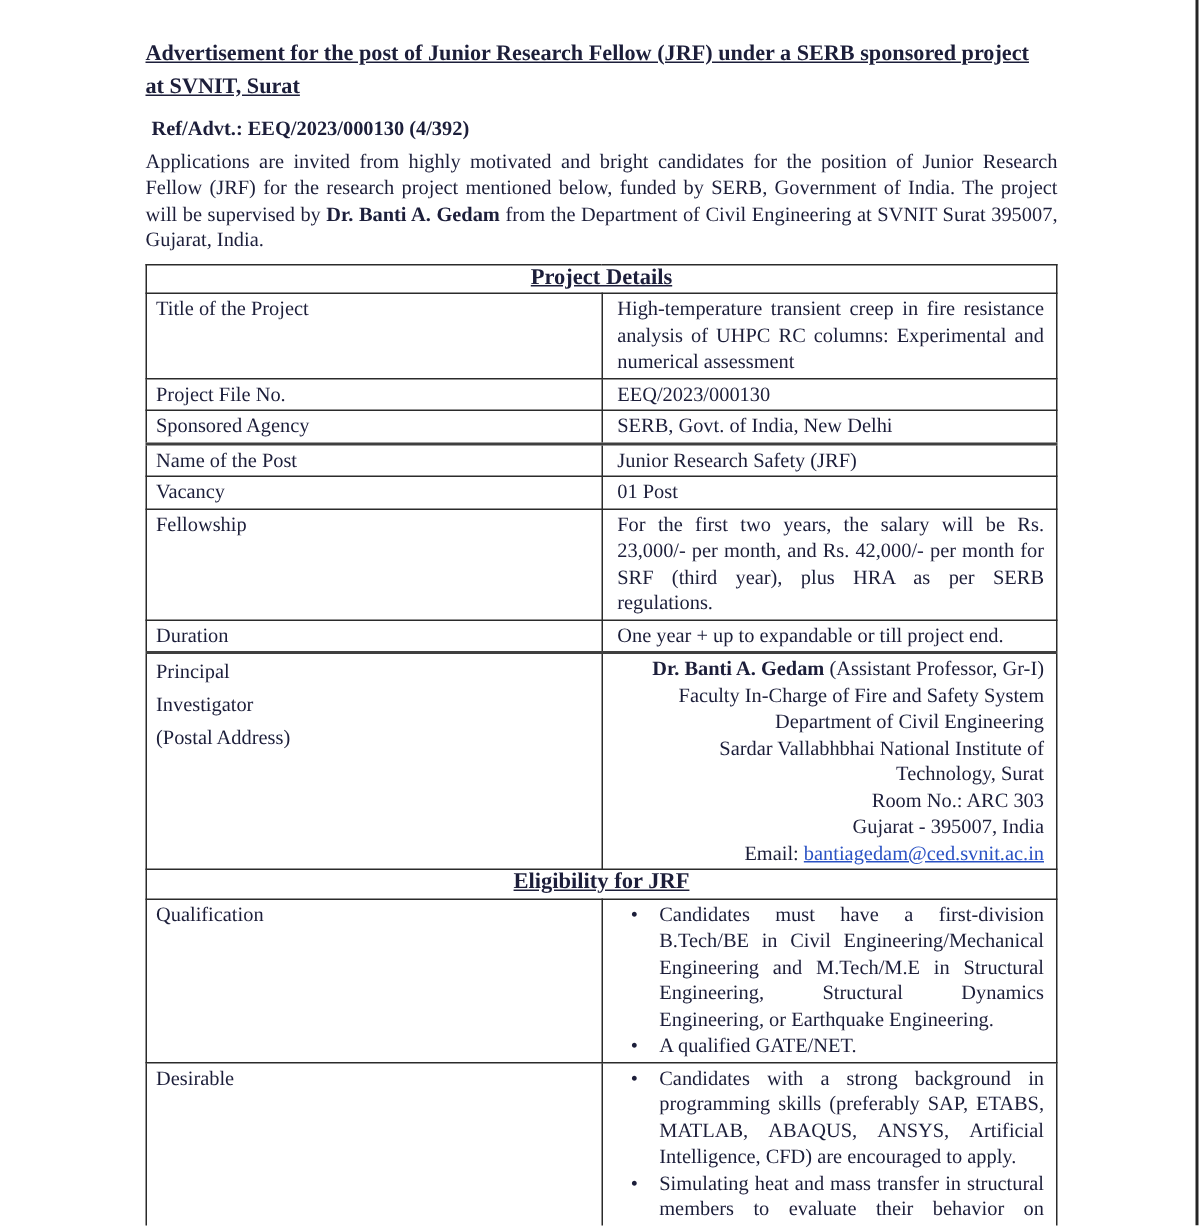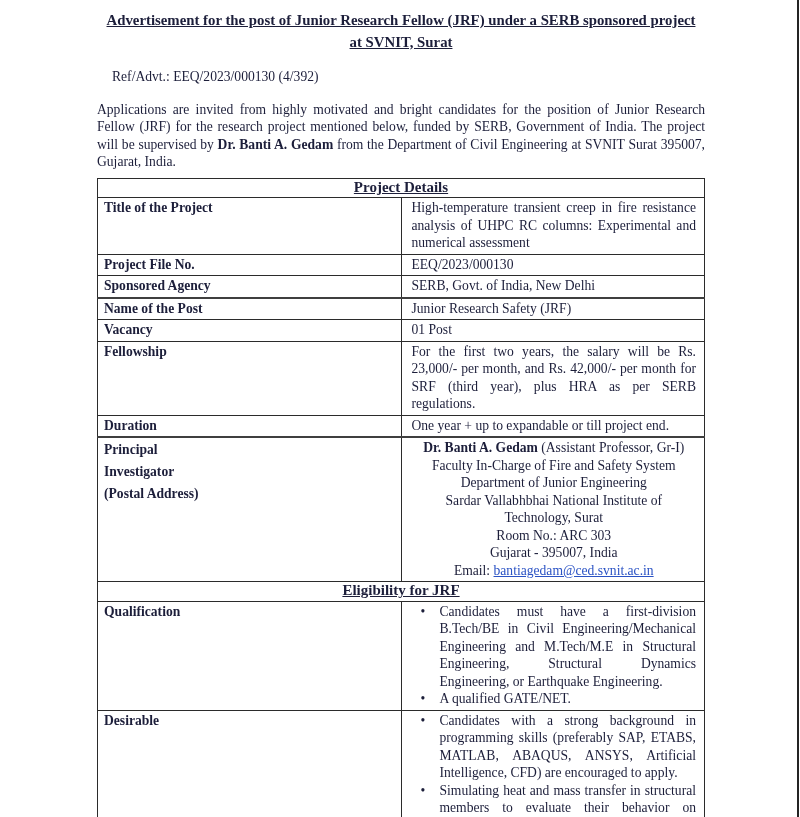--- a/index.html
+++ b/index.html
@@ -5,36 +5,36 @@
   :root { --link:#2a52c4; --text:#1c1e3a; --border:#2b2b2b; }
   * { box-sizing:border-box; }
   html,body { margin:0; padding:0; }
   body {
     width:800px; height:817px; overflow:hidden; position:relative;
     background:#ffffff; color:var(--text);
     font-family:"Liberation Serif", serif;
     font-size:13.6px; line-height:17.5px;
   }
   .page { padding:10px 95px 0 97px; }
-  .title { text-align:center; font-weight:bold; font-size:14.8px; line-height:21.5px; margin:0 0 8px 0; }
+  .title { text-align:left; font-weight:bold; font-size:14.8px; line-height:21.5px; margin:16px 0 8px 0; }
   .title .u { text-decoration:underline; }
-  .ref { font-weight:normal; margin:15px; }
+  .ref { font-weight:bold; margin:4px; }
   .intro { margin:0 0 7px 0; text-align:justify; }
   .b { font-weight:bold; }
   a.email-link { color:var(--link); text-decoration:underline; cursor:pointer; }
 
   table.doc-table { width:100%; border-collapse:collapse; border:1.6px solid #1c1c1c; table-layout:fixed; }
   td { border:1px solid var(--border); vertical-align:top; padding:1px 5px 2px 5px; }
-  td.label { width:125px; font-weight:bold; padding-left:6px; padding-right:2px; }
+  td.label { width:125px; font-weight:normal; padding-left:6px; padding-right:2px; }
   td.label .label-line { line-height:22px; }
   td.value { text-align:justify; padding-left:10px; padding-right:8px; }
   tr.section-row td { text-align:center; font-weight:bold; padding:0 0 1px 0; font-size:15px; }
   tr.section-row .u { text-decoration:underline; }
   tr.thick td { border-bottom:2.5px solid #3f3f3f; }
-  .line { text-align:center; }
+  .line { text-align:right; }
   .bullet { display:flex; padding-left:9px; }
   .bullet .dot { flex:0 0 19px; width:19px; }
   .bullet .bt { flex:1; text-align:justify; }
   .right-edge-line { position:absolute; left:797px; top:0; width:2px; height:817px; background:#242424; }
 </style>
 </head>
 <body>
 
 <div class="page">
   <div class="title">
@@ -92,21 +92,21 @@
         </tr>
         <tr class="data-row">
           <td class="label">
             <div class="label-line">Principal</div>
             <div class="label-line">Investigator</div>
             <div class="label-line">(Postal Address)</div>
           </td>
           <td class="value">
             <div class="line"><span class="b">Dr. Banti A. Gedam</span><span> (Assistant Professor, Gr-I)</span></div>
             <div class="line"><span>Faculty In-Charge of Fire and Safety System</span></div>
-            <div class="line"><span>Department of Junior Engineering</span></div>
+            <div class="line"><span>Department of Civil Engineering</span></div>
             <div class="line"><span>Sardar Vallabhbhai National Institute of Technology, Surat</span></div>
             <div class="line"><span>Room No.: ARC 303</span></div>
             <div class="line"><span>Gujarat - 395007, India</span></div>
             <div class="line"><span>Email: </span><a class="email-link" href="#">bantiagedam@ced.svnit.ac.in</a></div>
           </td>
         </tr>
         <tr class="section-row">
           <td class="section-cell" colspan="2"><span class="u">Eligibility for JRF</span></td>
         </tr>
         <tr class="data-row">

